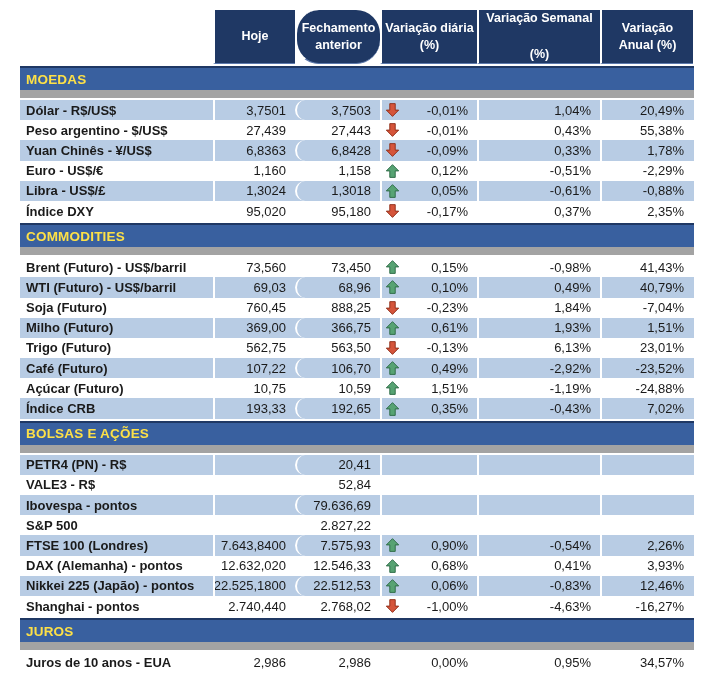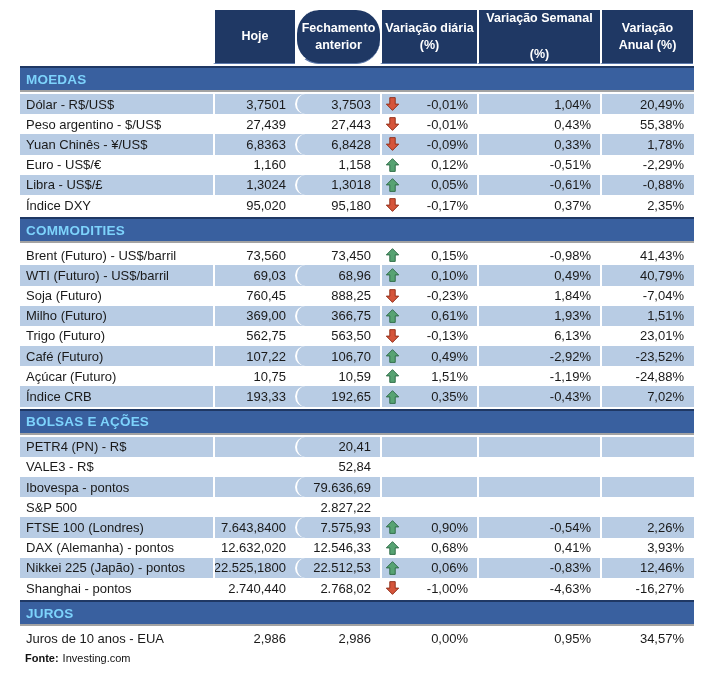--- a/index.html
+++ b/index.html
@@ -11,30 +11,30 @@
   .header-row{display:flex;margin-left:193px;height:54px;}
   .th{background:#1F3864;color:#fff;font-weight:bold;font-size:12.5px;line-height:1.35;
       display:flex;flex-direction:column;justify-content:center;align-items:center;
       text-align:center;box-sizing:border-box;border-left:2px solid #fff;
       border-bottom:1px solid #5C79AC;}
   .th span{display:block;white-space:nowrap;}
   .w-hoje{width:82px;}.w-fech{width:85px;border-radius:24px;}.w-vdia{width:97px;}.w-vsem{width:123px;justify-content:space-between;}.w-vanu{width:93px;justify-content:center;}
 
   
   .section{margin-top:0;}
-  .band{margin-top:2px;margin-bottom:2px;border-top:2px solid #1F3864;border-bottom:2px solid #a3a3a3;
+  .band{margin-top:2px;margin-bottom:2px;border-top:2px solid #1F3864;border-bottom:8px solid #a3a3a3;
         background:#39609F;height:22px;display:flex;align-items:center;padding-left:6px;
-        color:#7dd3fc;font-weight:bold;font-size:13.5px;letter-spacing:.2px;box-sizing:content-box;}
+        color:#fde047;font-weight:bold;font-size:13.5px;letter-spacing:.2px;box-sizing:content-box;}
 
   
   .row{display:flex;height:20.2px;font-size:13px;color:#1a1a1a;}
   .row.shade{background:#B8CCE4;}
   .cell{box-sizing:border-box;display:flex;align-items:center;overflow:hidden;}
   .cell + .cell{border-left:2px solid #fff;}
-  .label{width:193px;padding-left:6px;white-space:nowrap;}
+  .label{width:193px;padding-left:6px;white-space:nowrap;font-weight:bold;}
   .num{justify-content:flex-end;padding-right:9px;white-space:nowrap;}
   .vdia{position:relative;}
   .arrow{position:absolute;left:3px;top:50%;transform:translateY(-50%);width:15px;height:15px;line-height:0;}
   .arrow svg{width:15px;height:15px;}
 
   
   .fonte{margin-top:4px;padding-left:5px;font-size:11px;color:#111;}
   .fonte .b{font-weight:bold;margin-right:4px;}
 </style>
 </head>

